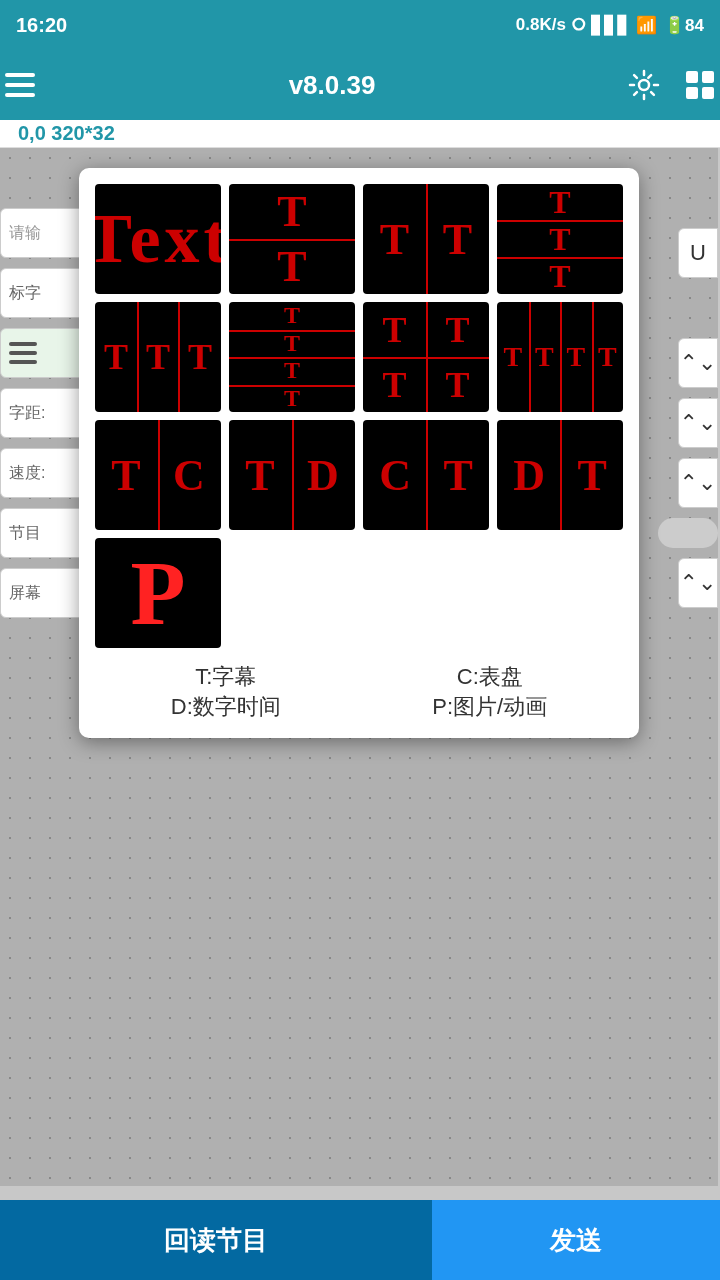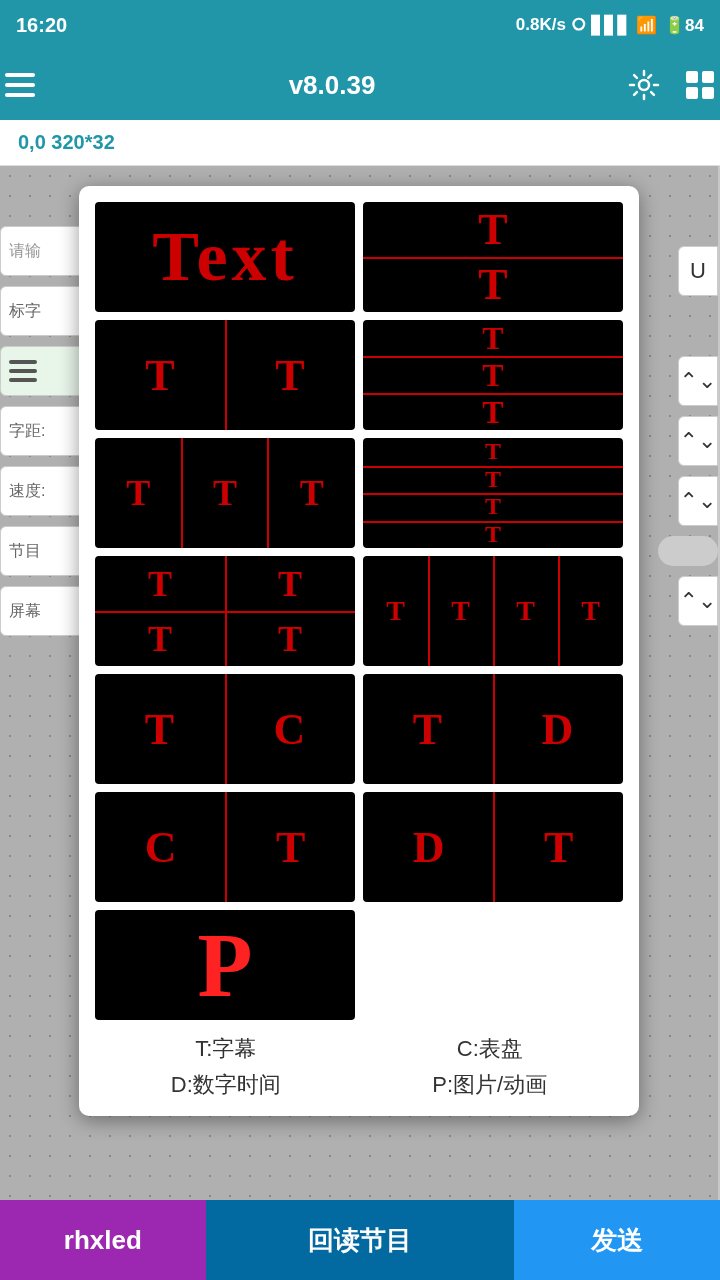--- a/index.html
+++ b/index.html
@@ -39,21 +39,21 @@
       padding: 0 2px;
       color: white;
     }
     .app-bar-title { font-size: 26px; font-weight: bold; color: white; }
     .app-bar-icons { display: flex; gap: 20px; }
     .app-bar-icon { width: 36px; height: 36px; display: flex; align-items: center; justify-content: center; }
 
     
     .coord-bar {
       width: 720px;
-      height: 46px;
+      height: 28px;
       background: white;
       display: flex;
       align-items: center;
       padding: 0 18px;
       border-bottom: 1px solid #ddd;
     }
     .coord-text { color: #2196a8; font-size: 20px; font-weight: bold; }
 
     
     .main-bg {
@@ -76,21 +76,21 @@
       background: white;
       border-radius: 10px;
       padding: 16px;
       box-shadow: 0 4px 20px rgba(0,0,0,0.4);
       z-index: 10;
     }
 
     
     .layout-grid {
       display: grid;
-      grid-template-columns: 1fr 1fr;
+      grid-template-columns: 1fr 1fr 1fr 1fr;
       gap: 8px;
     }
 
     .layout-cell {
       background: black;
       border-radius: 4px;
       height: 110px;
       display: flex;
       align-items: center;
       justify-content: center;
@@ -205,21 +205,20 @@
     .legend {
       margin-top: 14px;
       display: flex;
       flex-direction: row;
       justify-content: space-around;
     }
     .legend-col {
       display: flex;
       flex-direction: column;
       align-items: center;
-      gap: 6px;
     }
     .legend-text {
       font-size: 22px;
       color: #333;
       font-weight: 500;
     }
 
     
     .left-inputs {
       position: absolute;
@@ -511,16 +510,15 @@
       <div class="legend-col">
         <span class="legend-text">C:表盘</span>
         <span class="legend-text">P:图片/动画</span>
       </div>
     </div>
   </div>
 
 </div>
 
 <div class="bottom-bar">
-  <div class="btn-purple">rhxled</div>
   <div class="btn-green">回读节目</div>
   <div class="btn-blue">发送</div>
 </div>
 
 </body></html>

